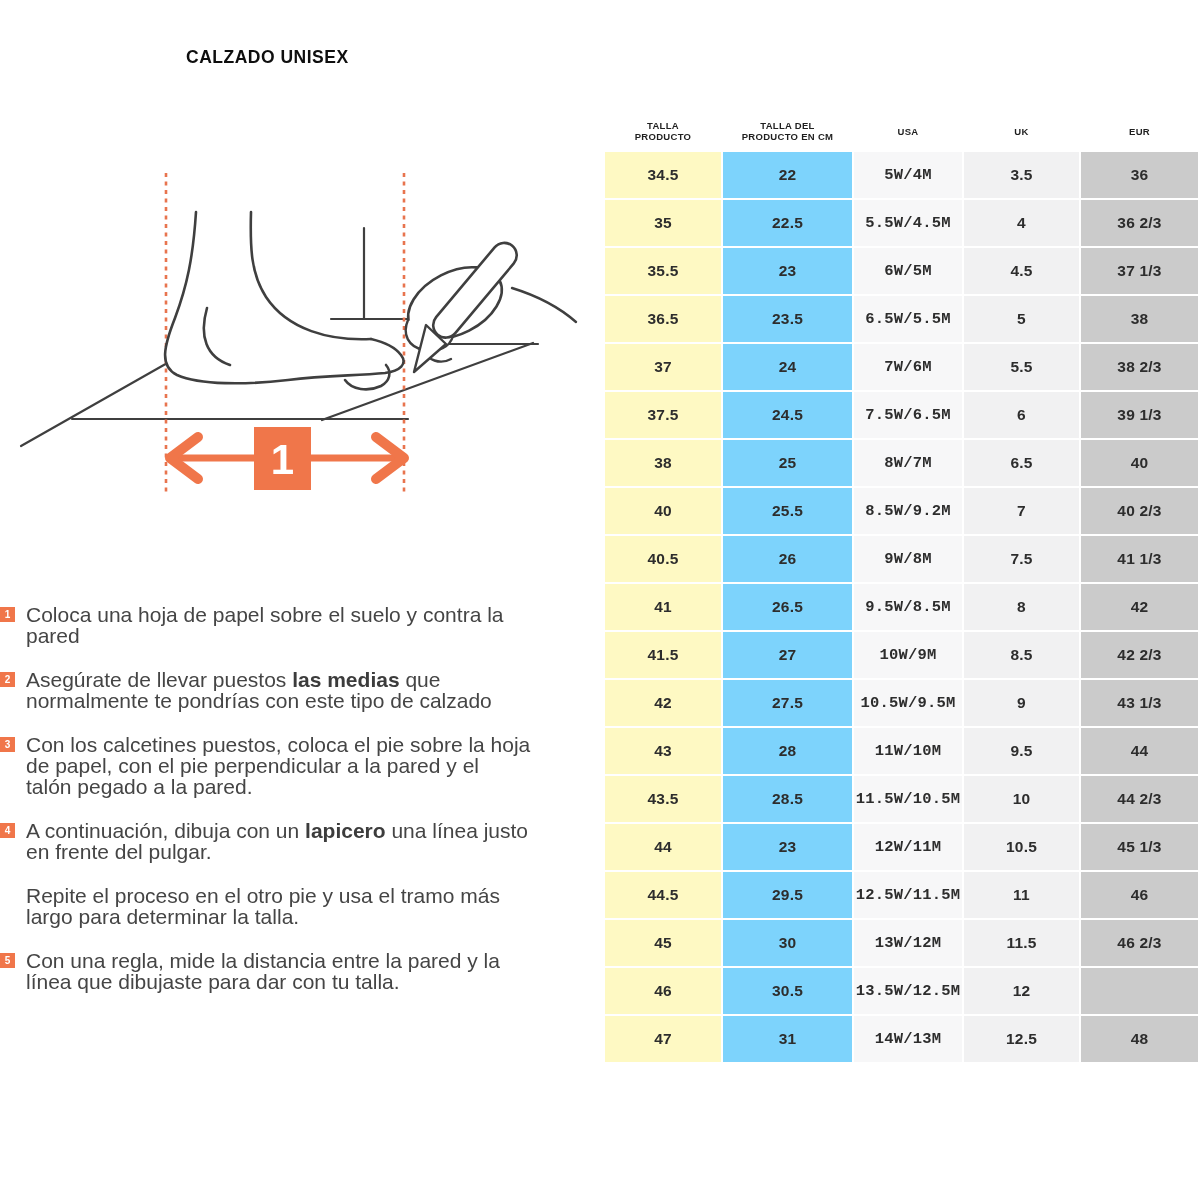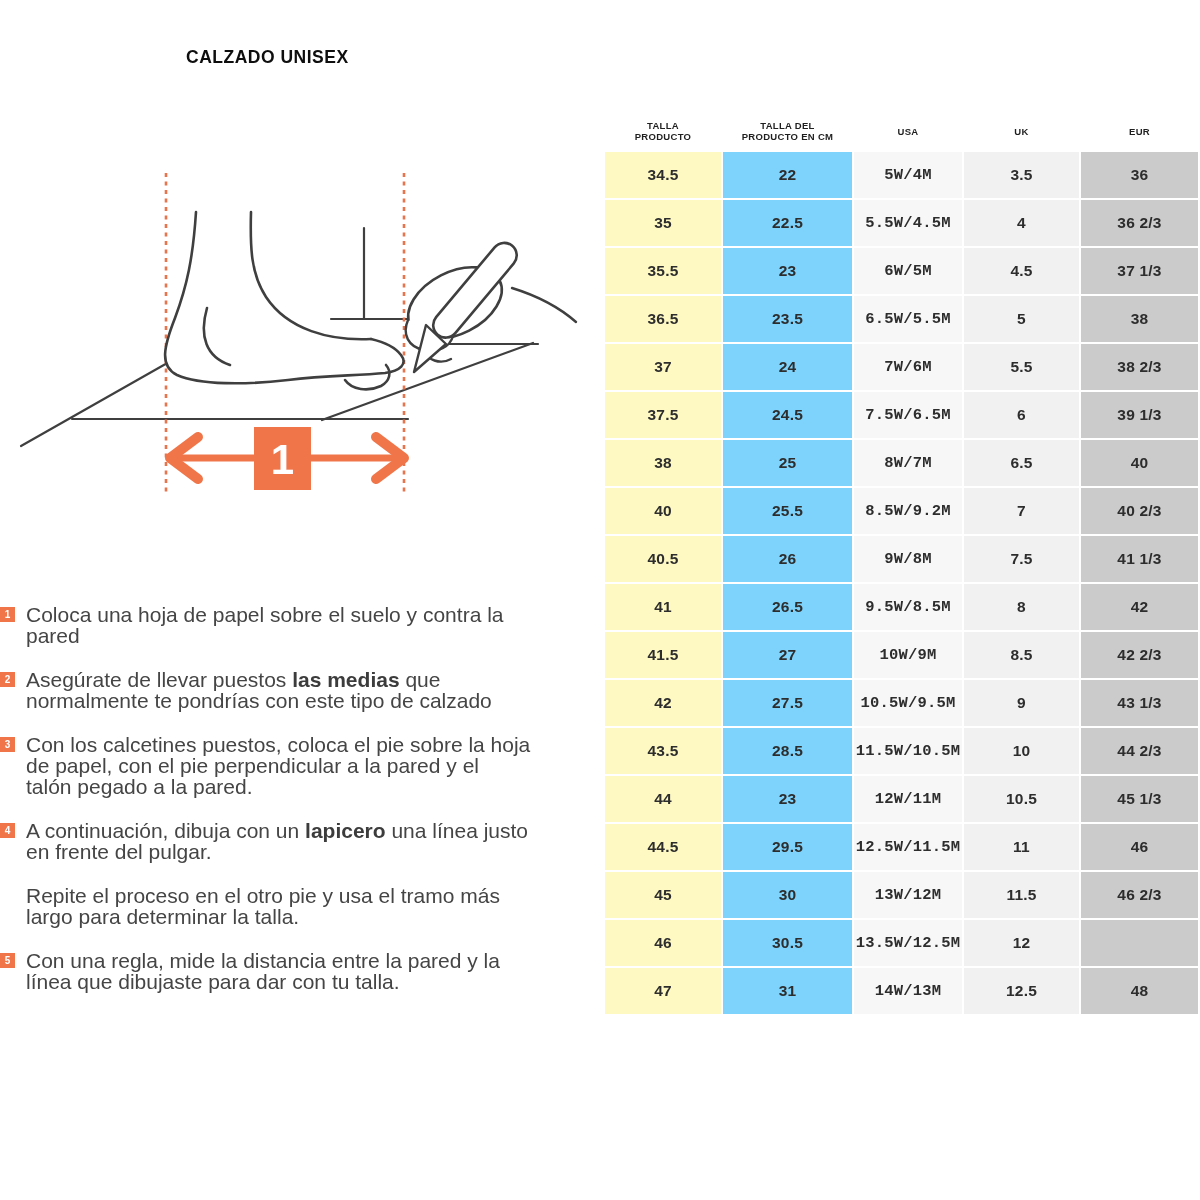--- a/index.html
+++ b/index.html
@@ -247,20 +247,27 @@
           <td class="c4">42 2/3</td>
         </tr>
         <tr>
           <td class="c0">42</td>
           <td class="c1">27.5</td>
           <td class="c2">10.5W/9.5M</td>
           <td class="c3">9</td>
           <td class="c4">43 1/3</td>
         </tr>
         <tr>
+          <td class="c0">43</td>
+          <td class="c1">28</td>
+          <td class="c2">11W/10M</td>
+          <td class="c3">9.5</td>
+          <td class="c4">44</td>
+        </tr>
+        <tr>
           <td class="c0">43.5</td>
           <td class="c1">28.5</td>
           <td class="c2">11.5W/10.5M</td>
           <td class="c3">10</td>
           <td class="c4">44 2/3</td>
         </tr>
         <tr>
           <td class="c0">44</td>
           <td class="c1">23</td>
           <td class="c2">12W/11M</td>

